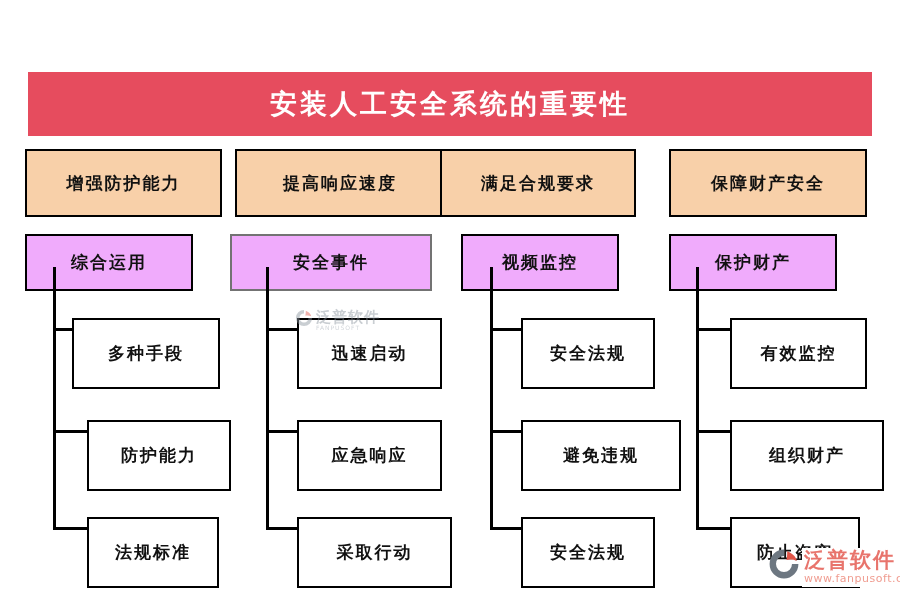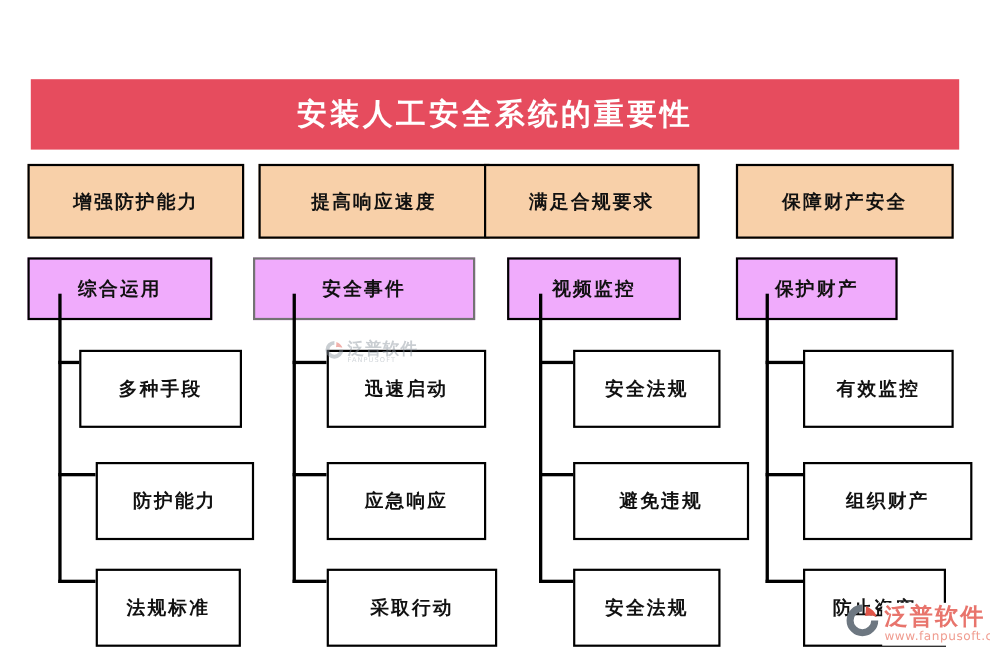--- a/index.html
+++ b/index.html
@@ -78,21 +78,21 @@
     <div class="branch b1" style="left:490px;width:31px"></div>
     <div class="branch b2" style="left:490px;width:31px"></div>
     <div class="branch b3" style="left:490px;width:31px"></div>
     <div class="box leaf r1" style="left:521px;width:134px">安全法规</div>
     <div class="box leaf r2" style="left:521px;width:160px">避免违规</div>
     <div class="box leaf r3" style="left:521px;width:134px">安全法规</div>
   </div>
 
   <div>
     <div class="box level1" style="left:669px;width:198px">保障财产安全</div>
-    <div class="box level2" style="left:669px;width:147px">保护财产</div>
+    <div class="box level2" style="left:669px;width:168px">保护财产</div>
     <div class="trunk" style="left:696px"></div>
     <div class="branch b1" style="left:696px;width:34px"></div>
     <div class="branch b2" style="left:696px;width:34px"></div>
     <div class="branch b3" style="left:696px;width:34px"></div>
     <div class="box leaf r1" style="left:730px;width:137px">有效监控</div>
     <div class="box leaf r2" style="left:730px;width:154px">组织财产</div>
     <div class="box leaf r3" style="left:730px;width:130px">防止盗窃</div>
   </div>
 
   <div class="watermark">

